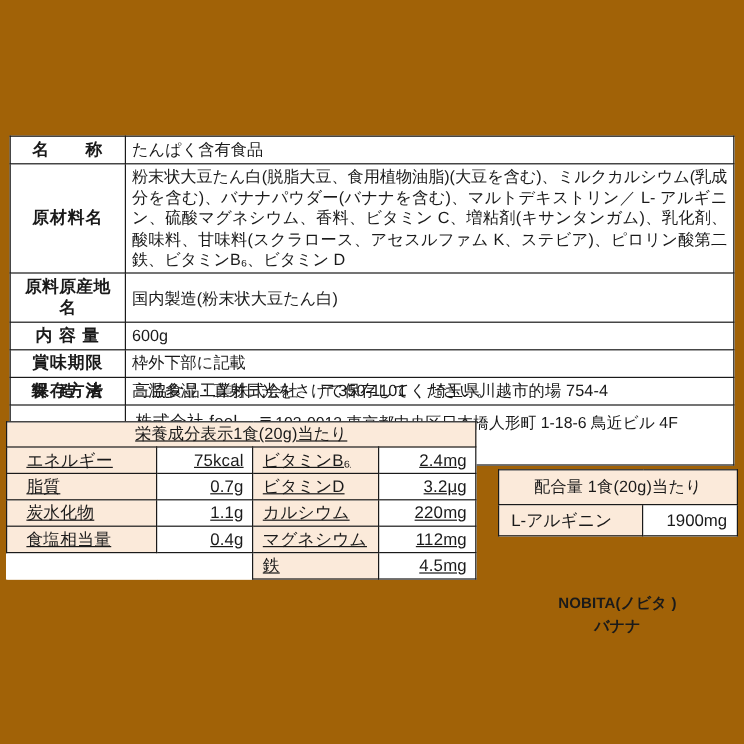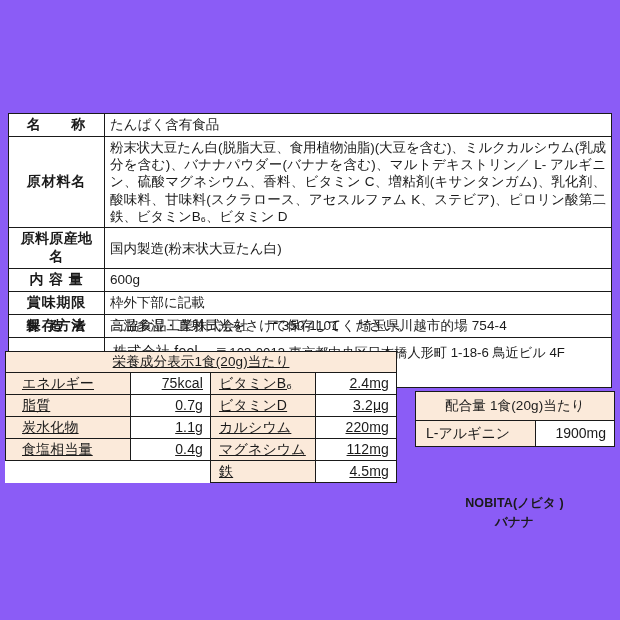--- a/index.html
+++ b/index.html
@@ -11,21 +11,21 @@
     width: 620px;
     height: 620px;
     font-family: "Liberation Sans", "DejaVu Sans", sans-serif;
     color: #1a1a1a;
     -webkit-font-smoothing: antialiased;
   }
   #page {
     position: relative;
     width: 620px;
     height: 620px;
-    background: #8b5cf6;
+    background: #a16207;
     overflow: hidden;
   }
 
   
   table.lbl {
     border-collapse: collapse;
     table-layout: fixed;
     background: #ffffff;
   }
   table.lbl td {

